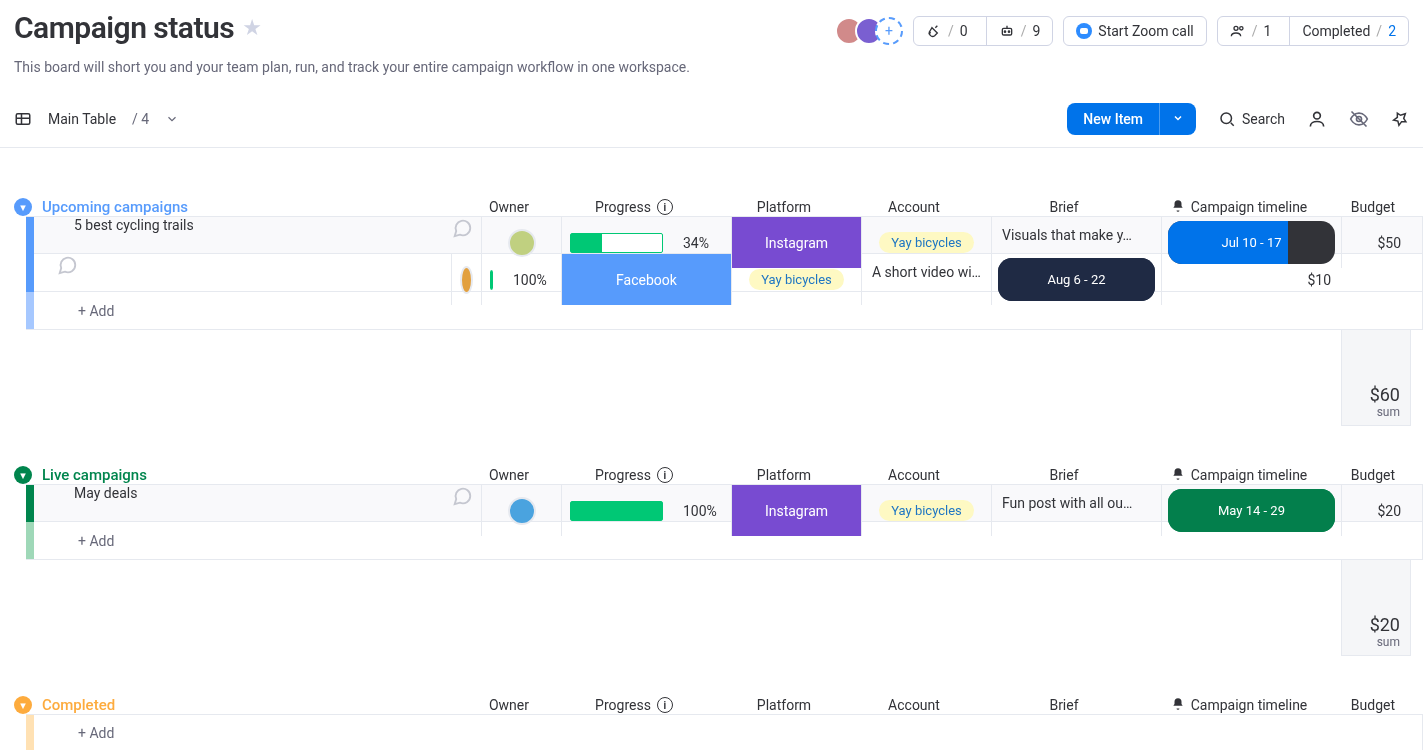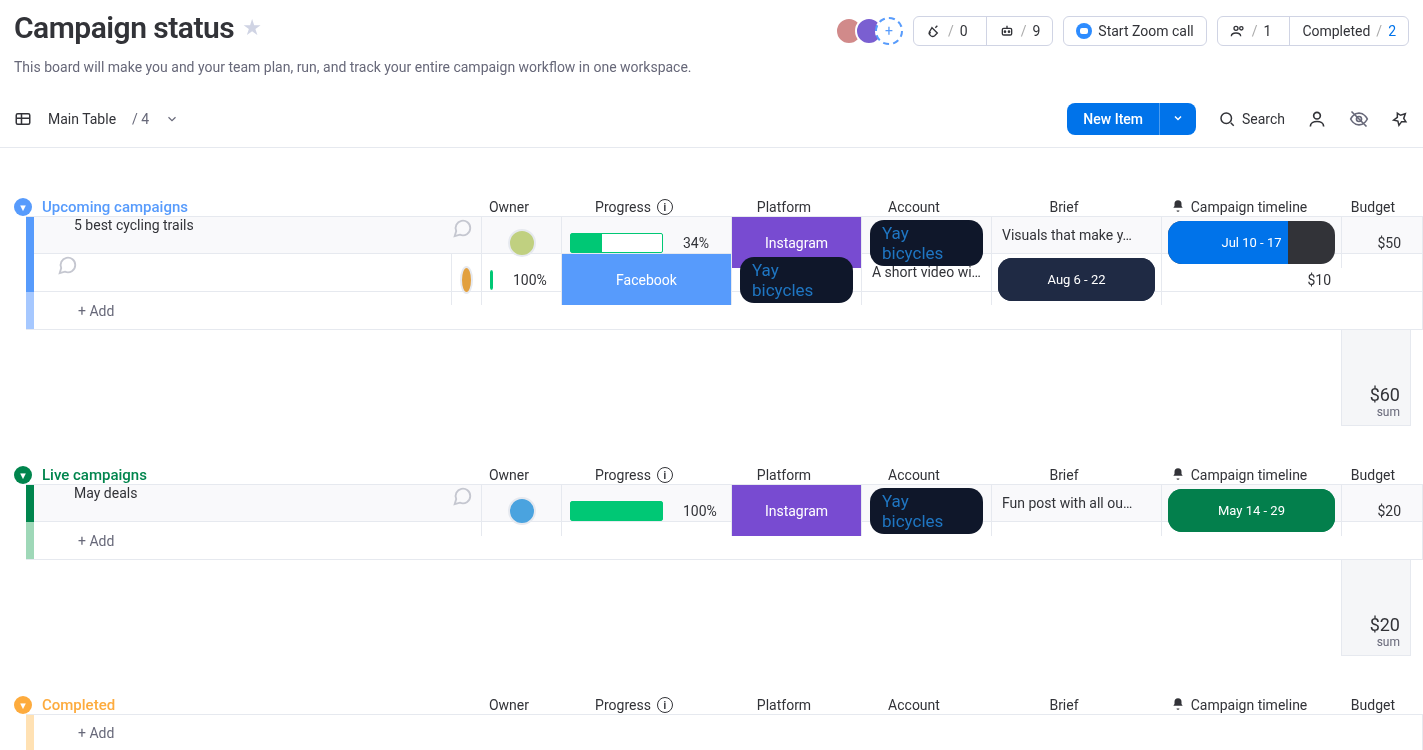--- a/index.html
+++ b/index.html
@@ -96,21 +96,21 @@
   .chat-cell { border-left:none; color:#c5c7d0; }
   .chat-cell svg{ width:22px;height:22px; }
   .owner-cell .avatar { margin:0; }
   .progress-cell { gap:20px; }
   .prog-bar { flex:1; height:20px; border:1px solid #00c875; border-radius:2px; position:relative; background:#fff; }
   .prog-fill { position:absolute; top:0; left:0; bottom:0; background:#00c875; }
   .prog-pct { width:40px; text-align:left; color:#323338; }
   .platform-cell { color:#fff; border-left:1px solid #e6e9ef; padding:0; }
   .platform-inner{ width:100%; height:100%; display:flex;align-items:center;justify-content:center; }
   .account-cell { }
-  .account-chip { background:#0f172a; color:#1f76c2; border-radius:14px; padding:3px 12px; font-size:17px; }
+  .account-chip { background:#fef9c3; color:#1f76c2; border-radius:14px; padding:3px 12px; font-size:13px; }
   .brief-cell { justify-content:flex-start; white-space:nowrap; overflow:hidden; text-overflow:ellipsis; display:block; line-height:36px; padding:0 10px; }
   .timeline-cell { padding:4px 6px; }
   .timeline-pill { width:100%; height:43px; border-radius:14px; display:flex; align-items:center; justify-content:center; color:#fff; font-size:13px; position:relative; overflow:hidden; }
   .timeline-pill .tl-fill { position:absolute; top:0; left:0; bottom:0; }
   .timeline-pill .tl-label { position:relative; }
   .budget-cell { justify-content:flex-end; padding-right:10px; }
 
   .sum-box {
     margin-left: 26px; display:grid;
     grid-template-columns: 455px 80px 170px 130px 130px 170px 180px 70px;
@@ -136,21 +136,21 @@
 </style>
 </head>
 <body>
 
 <div class="board-header">
   <div class="board-header-left">
     <div class="board-title-row">
       <div class="board-title">Campaign status</div>
       <span class="star">★</span>
     </div>
-    <div class="board-desc">This board will make you and your team plan, run, and track your entire campaign workflow in one workspace.</div>
+    <div class="board-desc">This board will short you and your team plan, run, and track your entire campaign workflow in one workspace.</div>
   </div>
   <div class="header-right">
     <div class="avatars">
       <span class="avatar" style="background:#d18a8a"></span>
       <span class="avatar" style="background:#7a5fd1"></span>
       <span class="avatar-ring">+</span>
     </div>
     <div class="pill pill-split">
       <span>
         <svg width="16" height="16" viewBox="0 0 24 24" fill="none" stroke="#323338" stroke-width="2">

